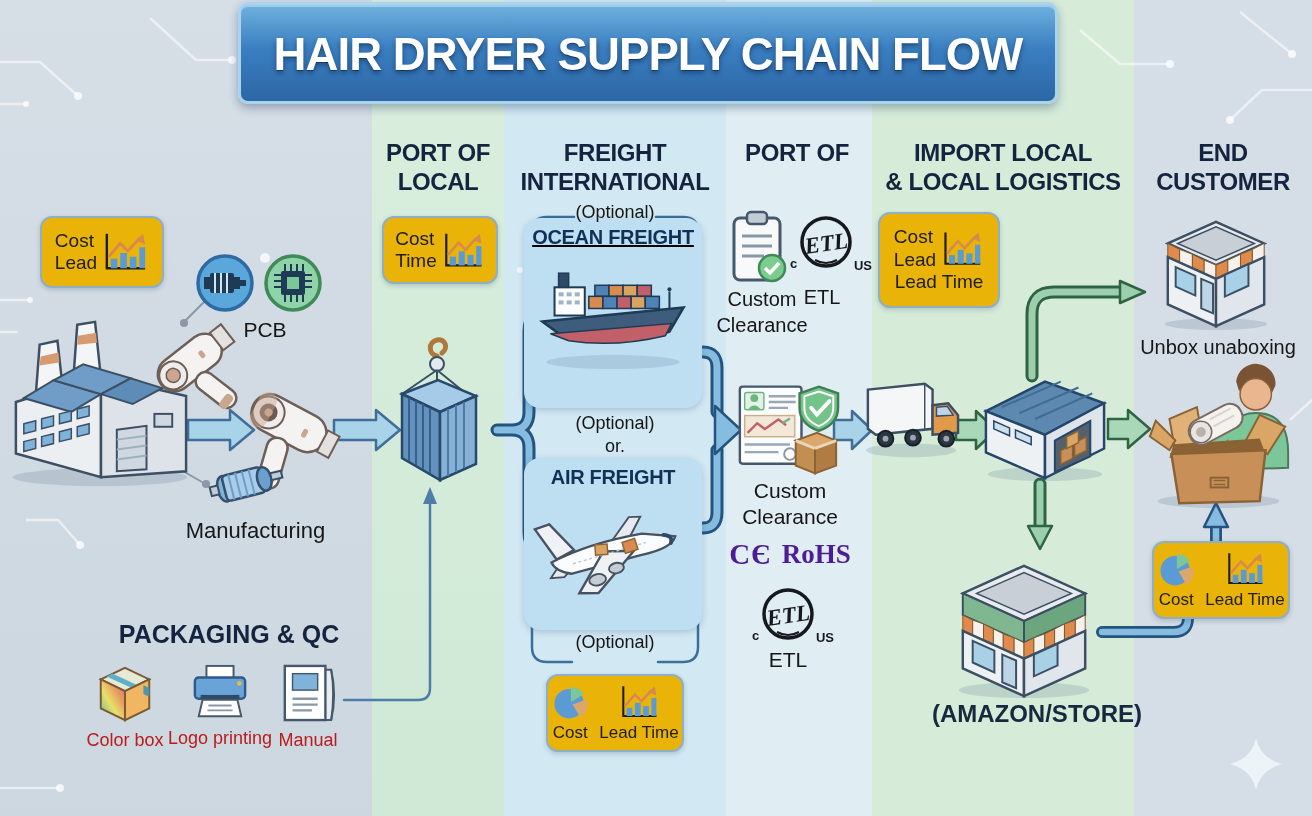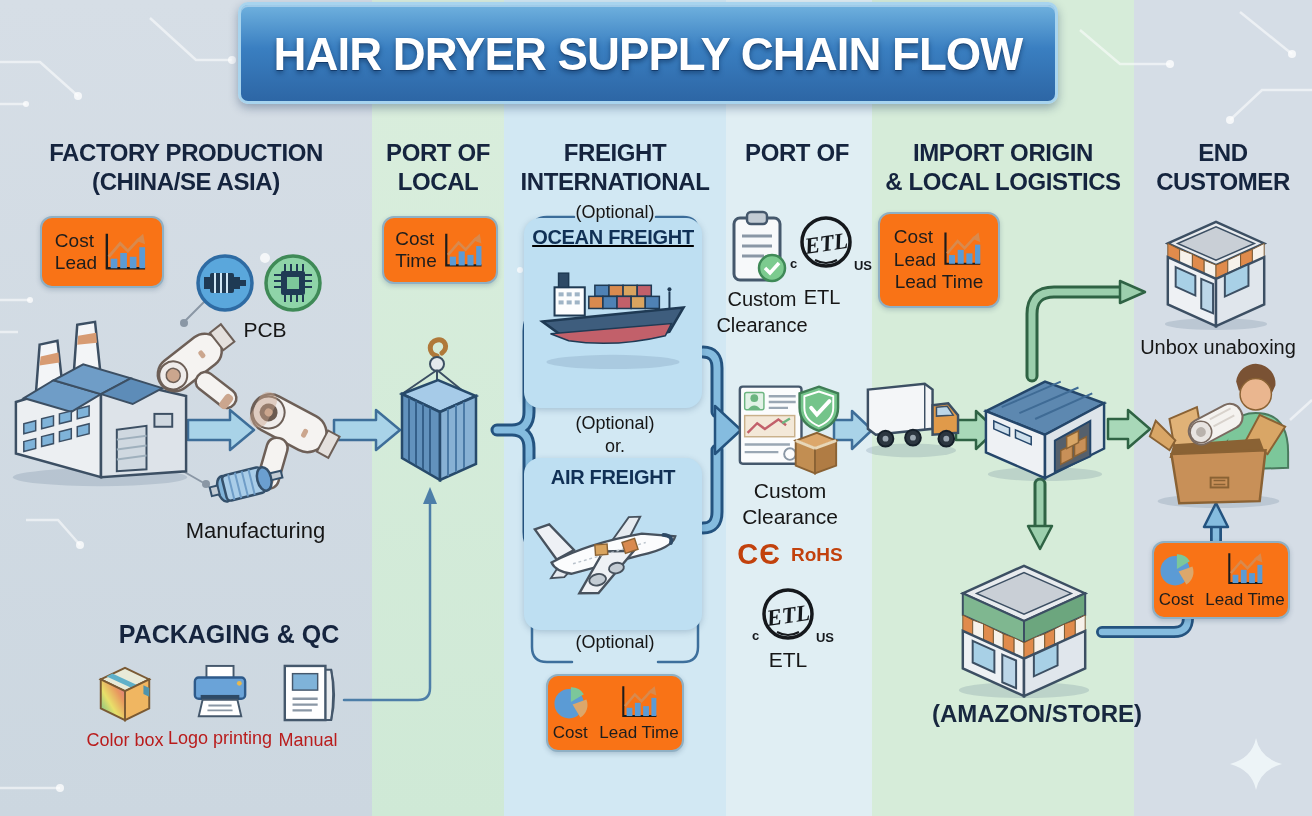--- a/index.html
+++ b/index.html
@@ -5,43 +5,43 @@
   html,body{margin:0;padding:0;background:#aebdc9;}
   .stage{position:relative;width:1312px;height:816px;overflow:hidden;
          background:#ccd6df;font-family:"Liberation Sans",sans-serif;}
   .abs{position:absolute;}
   .band{position:absolute;top:0;height:816px;}
   .overlay{position:absolute;left:0;top:0;z-index:2;pointer-events:none;}
   .deco{position:absolute;left:0;top:0;z-index:1;pointer-events:none;}
   .icon{z-index:3;}
   .colhead{z-index:4;text-align:center;font-weight:800;font-size:24px;line-height:1.22;
            color:#15243e;letter-spacing:-0.4px;}
-  .badge{z-index:4;background:#f97316;border:2px solid #8fb0c4;border-radius:12px;
+  .badge{z-index:4;background:#eab308;border:2px solid #8fb0c4;border-radius:12px;
          box-shadow:0 2px 5px rgba(30,60,90,.22);display:flex;align-items:center;
          justify-content:center;gap:4px;}
   .badge .txt{font-size:19px;color:#1d1d1d;line-height:1.18;}
   .badge-col{display:flex;flex-direction:column;align-items:center;gap:2px;}
   .badge-lbl{font-size:17px;color:#1d1d1d;}
   .lbl{z-index:4;text-align:center;color:#161616;}
   .fbox{z-index:3;background:#bedff2;border-radius:16px;box-shadow:0 2px 6px rgba(40,80,120,.25);
         text-align:center;padding-top:8px;}
   .fbox .ftitle{font-weight:800;font-size:20px;color:#103055;letter-spacing:-0.3px;}
   .title-banner{z-index:5;left:238px;top:2px;width:814px;height:96px;position:absolute;
         background:linear-gradient(180deg,#6fb1de 0%,#3a7fc1 45%,#2d66a5 100%);
         border:3px solid #a8d4ee;border-radius:10px;box-shadow:0 4px 10px rgba(20,50,90,.35),
         inset 0 2px 0 rgba(255,255,255,.35);display:flex;align-items:center;justify-content:center;}
   .title-banner .t{font-size:47px;font-weight:800;color:#ffffff;letter-spacing:-1px;
         transform:scaleX(.97);white-space:nowrap;
         text-shadow:0 3px 5px rgba(10,40,80,.55),0 1px 0 rgba(20,60,110,.8);}
   .etl-wrap{z-index:4;position:absolute;}
   .etl-wrap .etl-c{position:absolute;left:-4px;top:42px;font-size:13px;font-weight:700;color:#15181c;}
   .etl-wrap .etl-us{position:absolute;right:-14px;top:44px;font-size:13px;font-weight:700;color:#15181c;}
-  .cerow{z-index:4;display:flex;align-items:center;justify-content:center;gap:10px;color:#c2410c;}
+  .cerow{z-index:4;display:flex;align-items:center;justify-content:center;gap:10px;color:#4c1d95;font-family:Liberation Serif, serif;}
   .ce{font-size:29px;font-weight:800;letter-spacing:1px;}
-  .rohs{font-size:19px;font-weight:800;}
+  .rohs{font-size:27px;font-weight:800;}
   .pack-item{z-index:4;display:flex;flex-direction:column;align-items:center;gap:6px;}
   .pack-item .plbl{font-size:18px;color:#b91c1c;white-space:nowrap;}
 </style>
 </head>
 <body>
 
 <div class="stage">
 
   <div class="band" style="left:0;width:372px;background:linear-gradient(180deg,#d6dee6,#ccd7e0);"></div>
   <div class="band" style="left:372px;width:132px;background:linear-gradient(180deg,#daeedd,#cfe9d6);"></div>
@@ -147,37 +147,33 @@
         <path d="M160 458 L202 482"></path>
           <circle cx="206" cy="484" r="4" fill="#8a97a5" stroke="none"></circle>
       </g>
     </g>
   </svg>
 
   <div class="title-banner">
     <div class="t">HAIR DRYER SUPPLY CHAIN FLOW</div>
   </div>
 
-  <div class="colhead abs" style="left:10px;top:138px;width:352px;">
-    <div>FACTORY PRODUCTION</div>
-    <div>(CHINA/SE ASIA)</div>
-  </div>
   <div class="colhead abs" style="left:374px;top:138px;width:128px;">
     <div>PORT OF</div>
     <div>LOCAL</div>
   </div>
   <div class="colhead abs" style="left:506px;top:138px;width:218px;">
     <div>FREIGHT</div>
     <div>INTERNATIONAL</div>
   </div>
   <div class="colhead abs" style="left:722px;top:138px;width:150px;">
     <div>PORT OF</div>
   </div>
   <div class="colhead abs" style="left:874px;top:138px;width:258px;">
-    <div>IMPORT ORIGIN</div>
+    <div>IMPORT LOCAL</div>
     <div>&amp; LOCAL LOGISTICS</div>
   </div>
   <div class="colhead abs" style="left:1136px;top:138px;width:174px;">
     <div>END</div>
     <div>CUSTOMER</div>
   </div>
 
   <div class="badge abs" style="left:40px;top:216px;width:120px;height:68px;">
     <div class="txt">
       <div>Cost</div>

